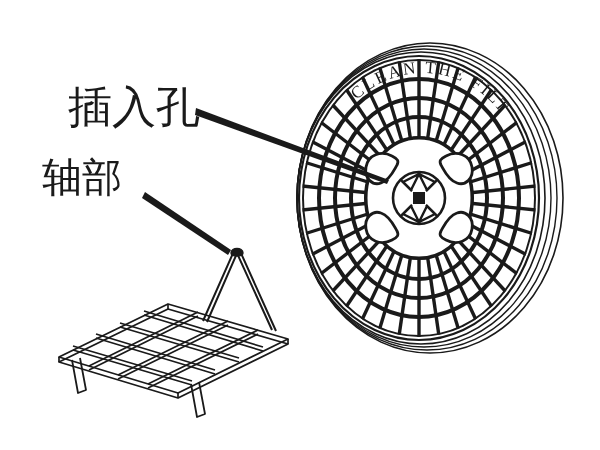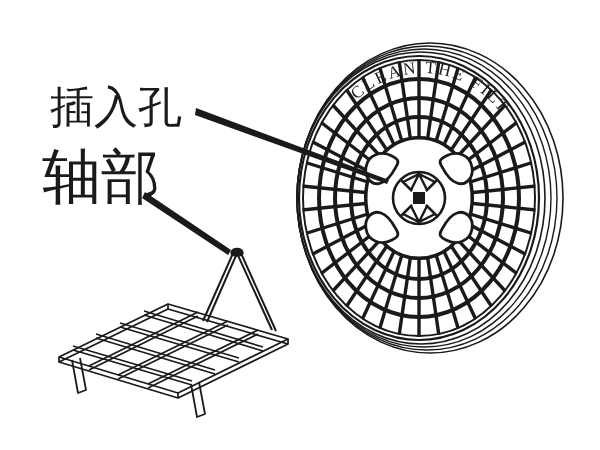--- a/index.html
+++ b/index.html
@@ -12,22 +12,22 @@
   }
   #stage{position:absolute;left:0;top:0;width:600px;height:450px;}
   .lbl{
     position:absolute;
     color:#1a1a1a;
     font-family:"DejaVu Sans", sans-serif;
     font-weight:400;
     white-space:nowrap;
     letter-spacing:0px;
   }
-  #label-insert{left:50px;top:85px;font-size:44px;line-height:44px;}
-  #label-shaft{left:42px;top:155px;font-size:59px;line-height:44px;}
+  #label-insert{left:68px;top:85px;font-size:44px;line-height:44px;}
+  #label-shaft{left:42px;top:155px;font-size:40px;line-height:44px;}
 </style>
 </head>
 <body>
 
 <svg id="stage" viewBox="0 0 600 450" xmlns="http://www.w3.org/2000/svg">
 
   <rect x="0" y="0" width="600" height="450" fill="#ffffff"></rect>
 
   <g>
 

